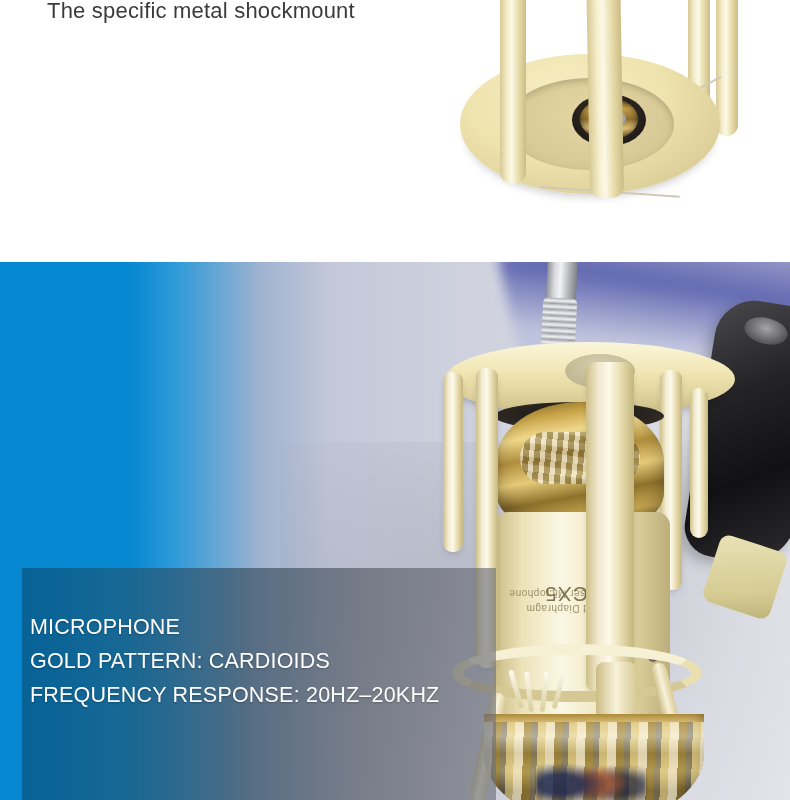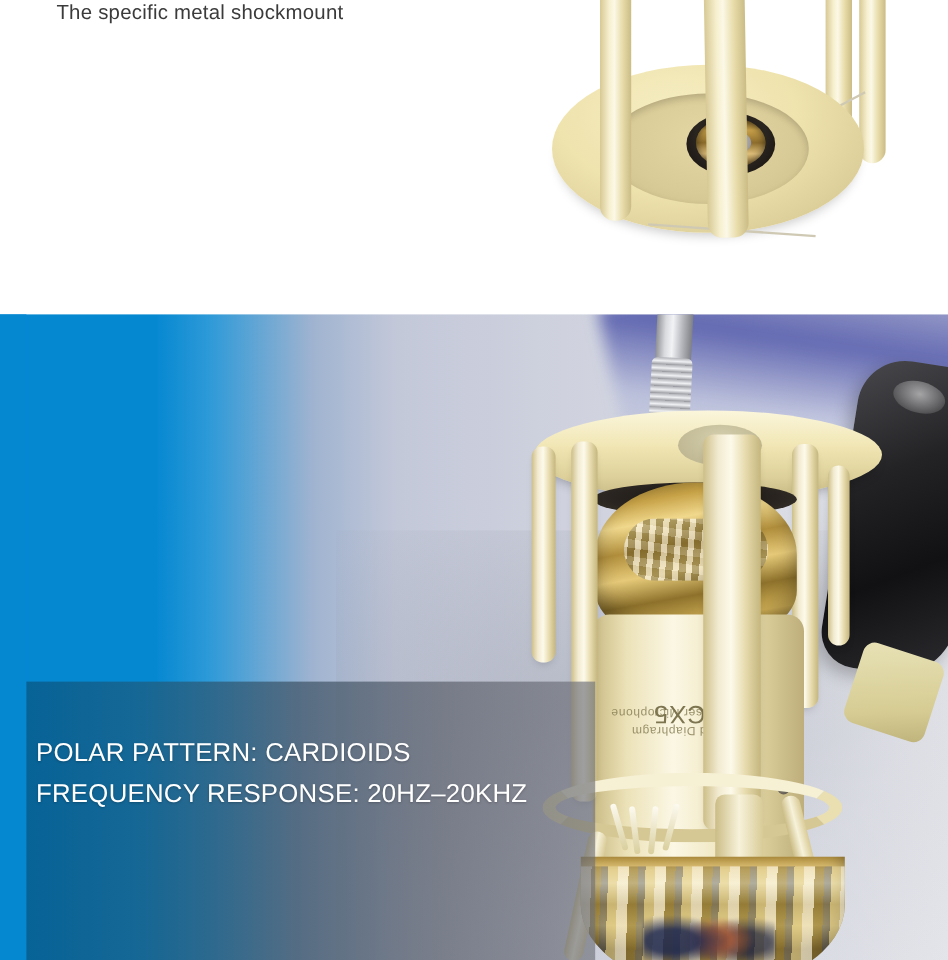--- a/index.html
+++ b/index.html
@@ -11,21 +11,21 @@
   }
   #page { position: relative; width: 790px; height: 800px; background: #fff; }
 
   
   #top-section {
     position: absolute; left: 0; top: 0; width: 790px; height: 262px;
     background: #ffffff; overflow: hidden;
   }
   #caption {
     position: absolute; left: 47px; top: 0px;
-    font-size: 17px; line-height: 22px; color: #3b3b3b;
+    font-size: 22px; line-height: 22px; color: #3b3b3b;
     letter-spacing: 0.2px; white-space: nowrap; text-align: right;
   }
 
   
   #shockmount {
     position: absolute; left: 420px; top: -46px; width: 370px; height: 310px;
   }
   .sm-ring-outer {
     position: absolute; left: 40px; top: 100px; width: 260px; height: 140px;
     border-radius: 50%;
@@ -351,18 +351,19 @@
       <div id="mic-reflection"></div>
       <div id="mic-reflection-people"></div>
     </div>
 
   </section>
 
   <div id="blue-accent"></div>
   <div id="spec-panel"></div>
 
   <div id="spec-list">
-    <div>POLAR PATTERN: CARDIOIDS</div>
+    <div>MICROPHONE</div>
+    <div>GOLD PATTERN: CARDIOIDS</div>
     <div>FREQUENCY RESPONSE: 20HZ–20KHZ</div>
 
   </div>
 
 </div>
 
 </body></html>

